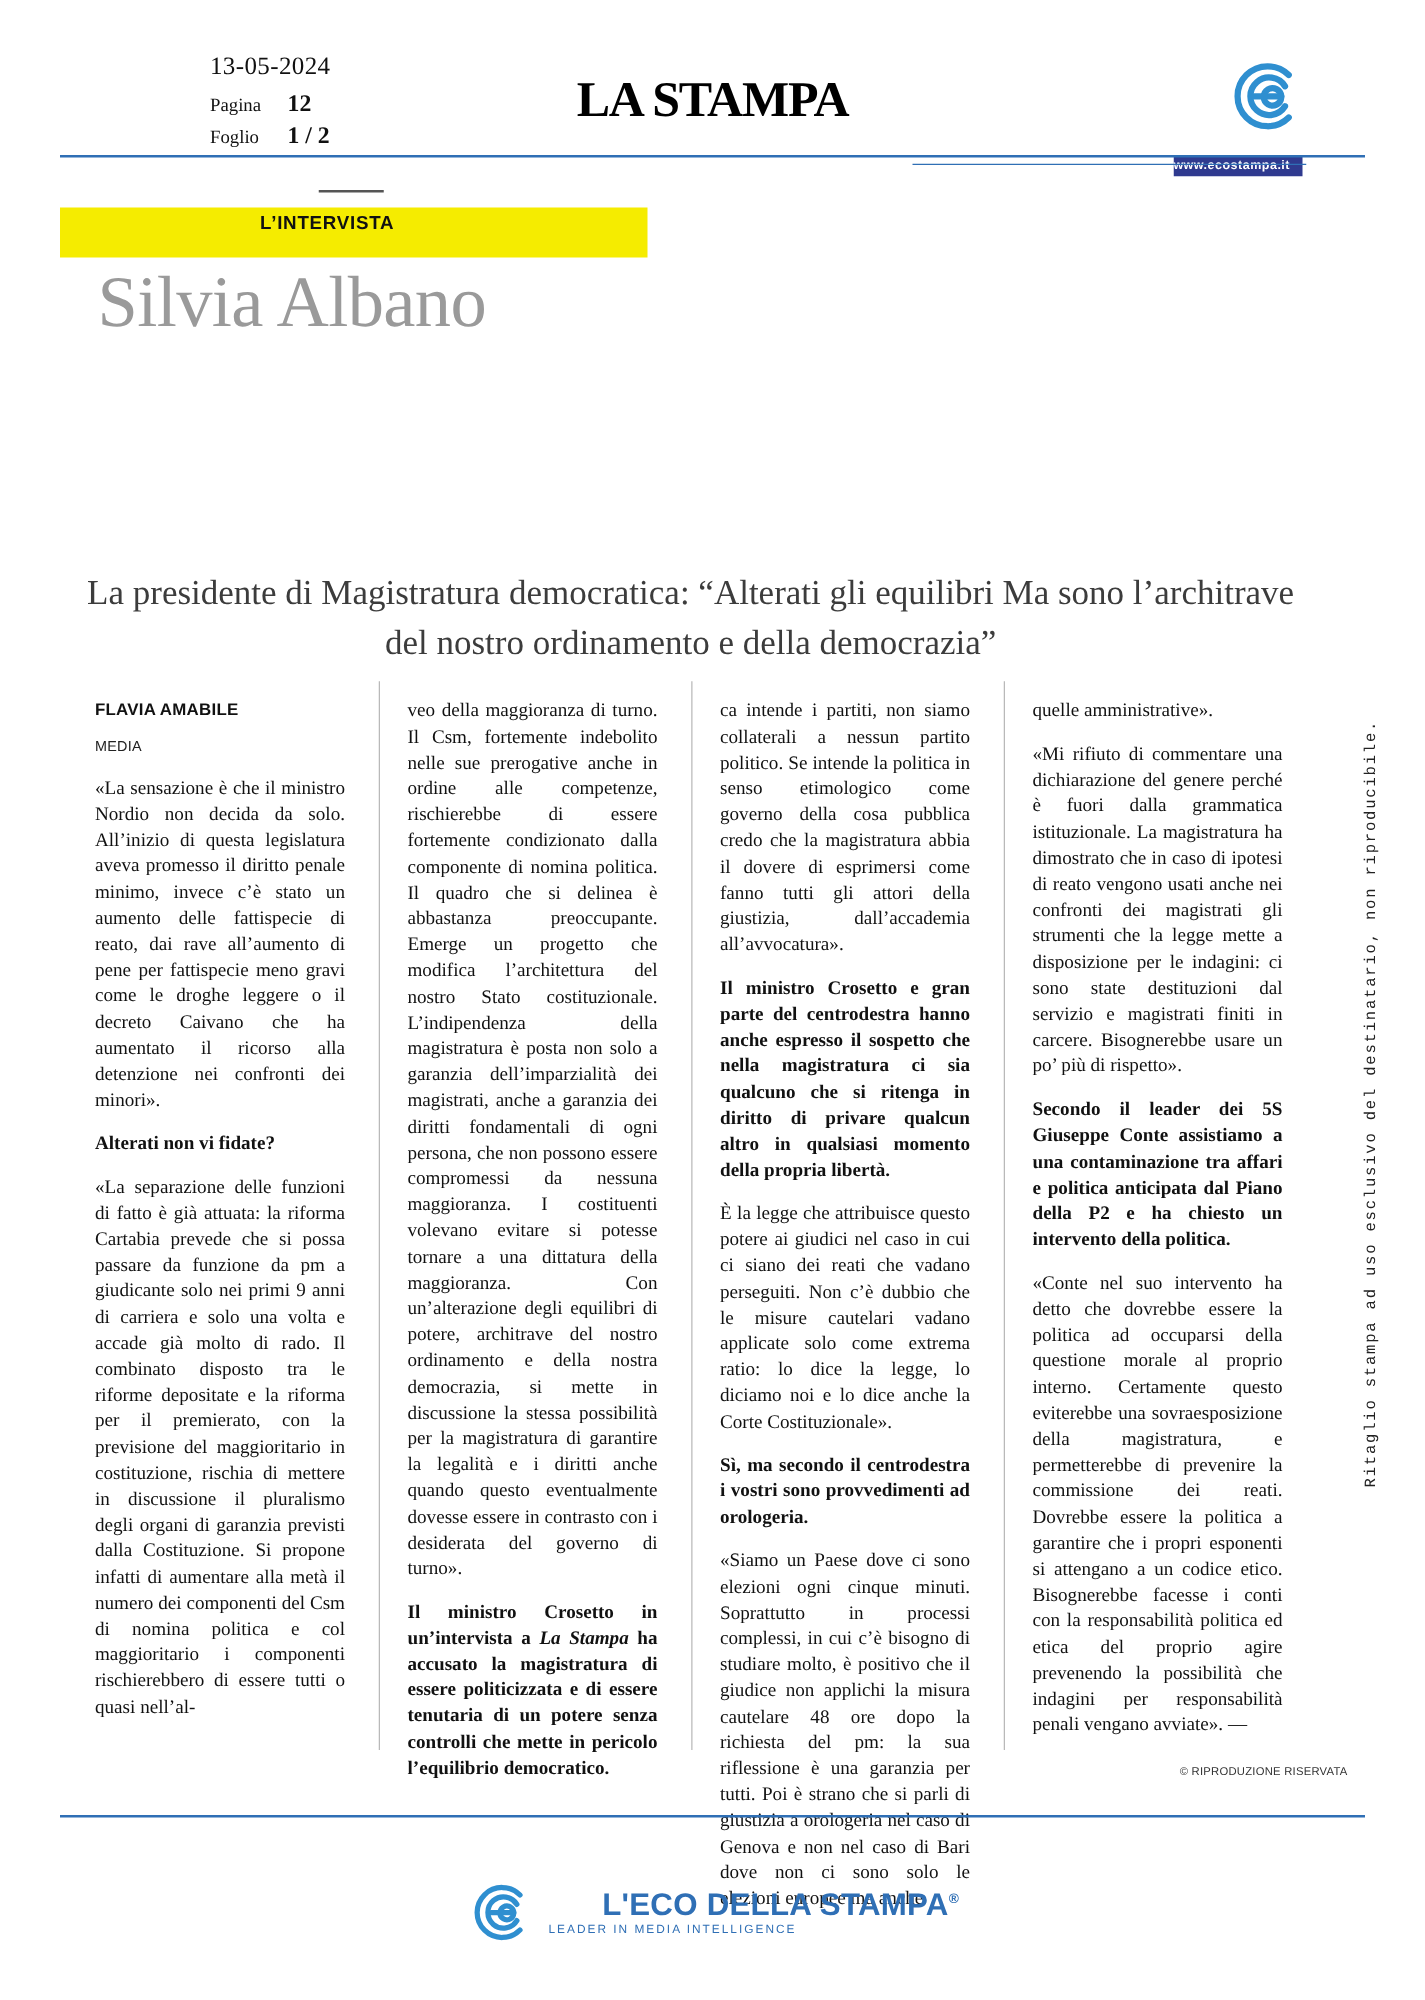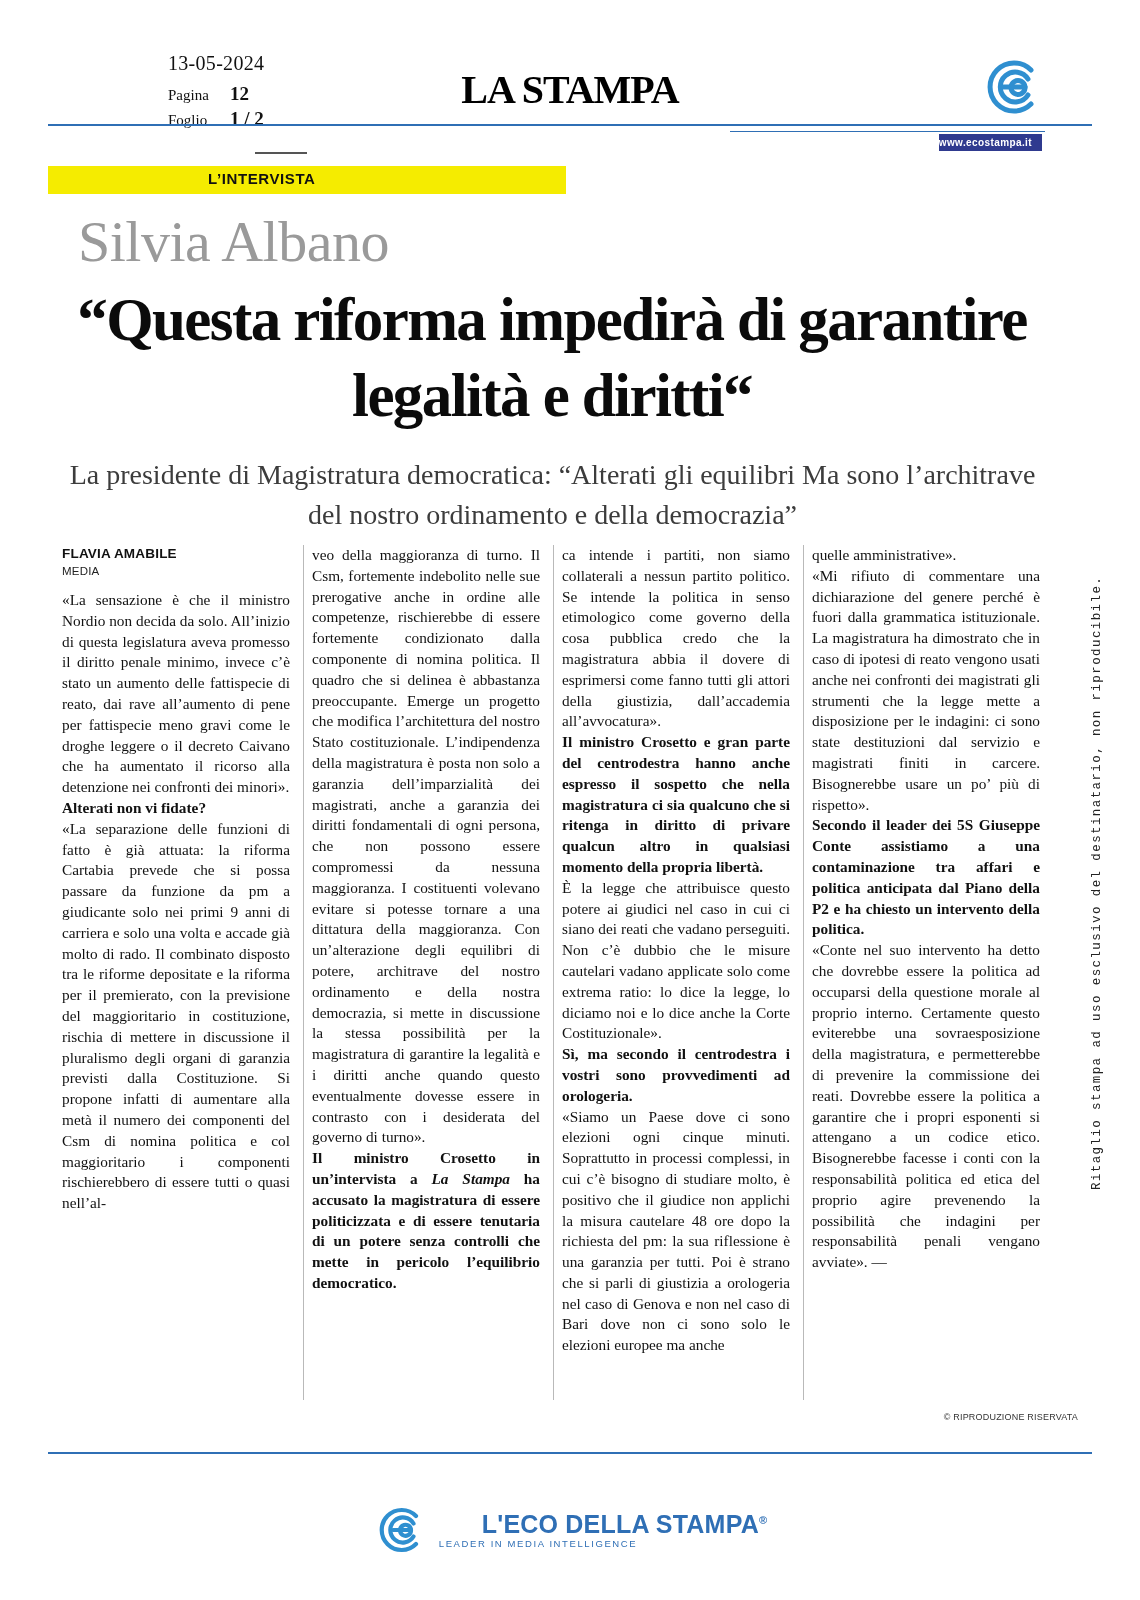--- a/index.html
+++ b/index.html
@@ -17,21 +17,21 @@
   }
   .page {
     position: absolute;
     inset: 0;
     padding: 0;
   }
 
   
   .masthead {
     position: absolute;
-    top: 46px;
+    top: 36px;
     left: 0;
     width: 1140px;
     height: 80px;
   }
   .date {
     position: absolute;
     left: 168px;
     top: 6px;
     font-family: "Liberation Serif", serif;
     font-size: 20px;
@@ -105,23 +105,22 @@
     top: 152px;
     width: 52px;
     height: 2px;
     background: #555;
   }
   .kicker {
     position: absolute;
     left: 48px;
     top: 166px;
     width: 470px;
-    height: 28px;
+    height: 40px;
     background: #f5ec00;
-    padding-left: 48px;
   }
   .kicker span {
     position: absolute;
     left: 160px;
     top: 4px;
     font-family: "Liberation Sans", sans-serif;
     font-weight: bold;
     font-size: 15px;
     letter-spacing: .6px;
     color: #111;
@@ -172,21 +171,21 @@
   }
   .col {
     width: 228px;
     font-size: 15.3px;
     line-height: 1.36;
     text-align: justify;
     hyphens: auto;
     -webkit-hyphens: auto;
     color: #111;
   }
-  .col p { margin: 0; }
+  .col p { margin: 14px; }
   .byline {
     font-family: "Liberation Sans", sans-serif;
     font-weight: bold;
     font-size: 13.5px;
     letter-spacing: .2px;
     margin-bottom: 1px !important;
   }
   .byline-city {
     font-family: "Liberation Sans", sans-serif;
     font-size: 11.5px;
@@ -307,21 +306,20 @@
 
   <div class="rule-top"></div>
   <div class="rule-top-thin"></div>
 
   <div class="art-rule"></div>
   <div class="kicker">
     <span>L’INTERVISTA</span>
   </div>
 
   <div class="person">Silvia Albano</div>
-  <div class="headline">“Questa riforma impedirà di garantire legalità e diritti“</div>
   <div class="subhead">La presidente di Magistratura democratica: “Alterati gli equilibri Ma sono l’architrave del nostro ordinamento e della democrazia”</div>
 
   <div class="col-div d1"></div>
   <div class="col-div d2"></div>
   <div class="col-div d3"></div>
 
   <div class="cols">
 
     <div class="col">
       <p class="byline">FLAVIA AMABILE</p>

